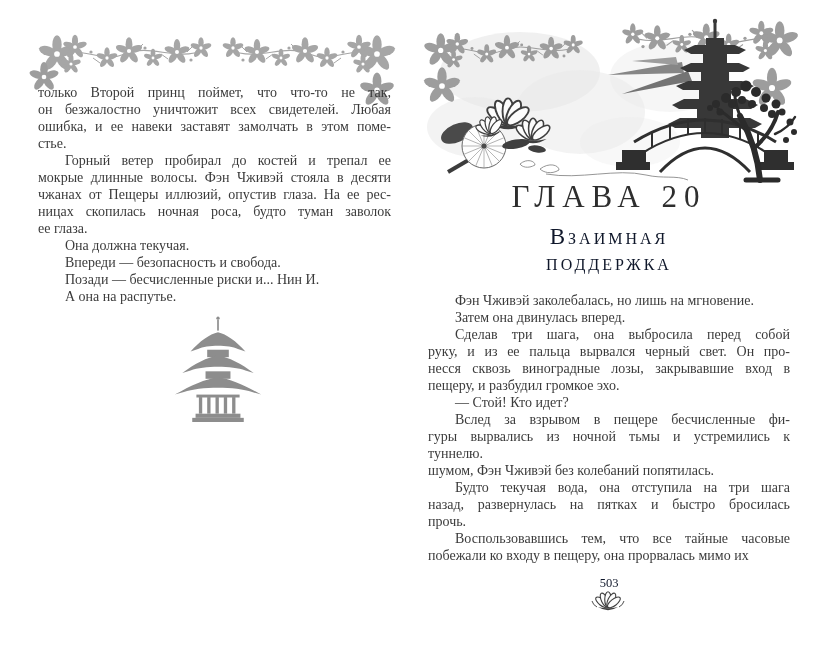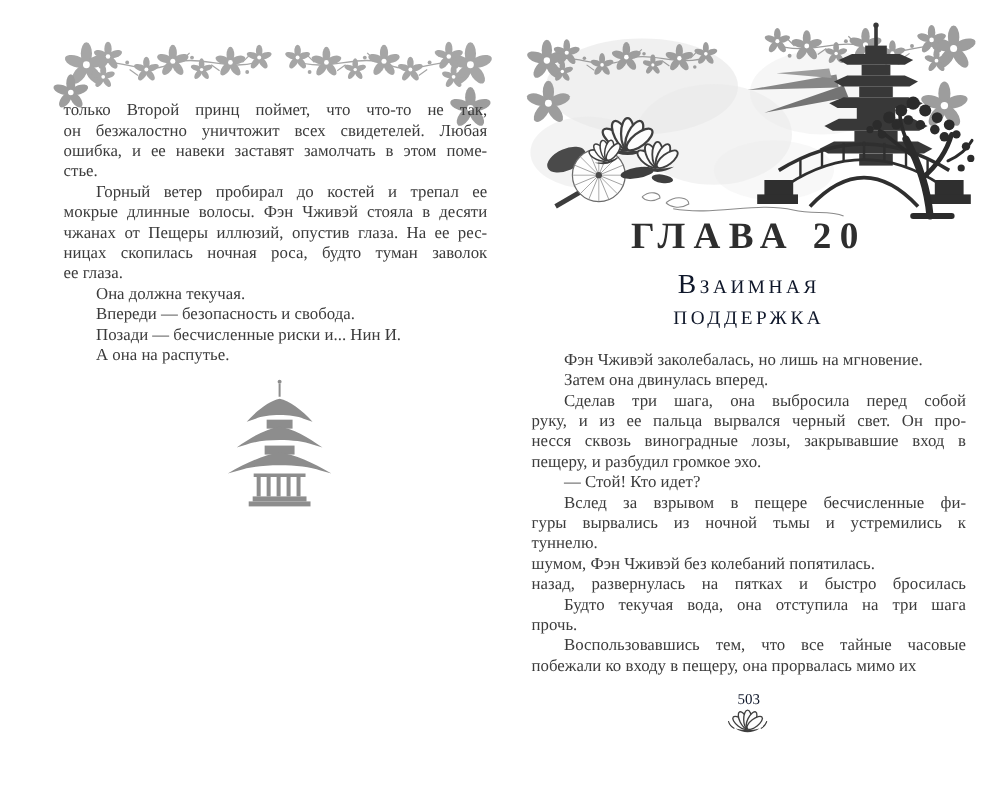--- a/index.html
+++ b/index.html
@@ -14,21 +14,21 @@
   .textcol{position:absolute;font-size:14px;line-height:17px;color:#3b3b3b;}
   #left-text{left:38px;top:84px;width:353px;}
   #right-text{left:428px;top:292px;width:362px;}
   .para{margin:0;}
   .line{text-align:justify;text-align-last:justify;white-space:normal;}
   .line.endp{text-align-last:left;}
   .line.ind{text-indent:27px;}
   
   .chapter-h{
     position:absolute;left:428px;top:177px;width:362px;margin:0;
-    text-align:center;font-size:31px;line-height:40px;font-weight:bold;
+    text-align:center;font-size:31px;line-height:40px;font-weight:normal;
     letter-spacing:7px;color:#2e2e2e;font-family:"Liberation Serif","DejaVu Serif",serif;
   }
   .chapter-sub{
     position:absolute;left:428px;top:224px;width:362px;
     text-align:center;font-variant:small-caps;font-size:23px;line-height:26px;
     letter-spacing:3px;color:#0f172a;
   }
   .pageno{
     position:absolute;left:428px;top:576px;width:362px;
     text-align:center;font-size:12.5px;color:#0f172a;
@@ -85,21 +85,21 @@
       <rect x="47" y="100" width="4" height="20"></rect>
       <rect x="57" y="100" width="4" height="20"></rect>
       <rect x="67" y="100" width="4" height="20"></rect>
       <rect x="77" y="100" width="4" height="20"></rect>
       <rect x="33" y="120" width="54" height="5"></rect>
       <rect x="29" y="125" width="62" height="5"></rect>
     </g>
   </defs>
 </svg>
 
-<div class="abs" id="spread" style="left:15px;top:0;width:708px;height:661px">
+<div class="abs" id="spread" style="left:0;top:0;width:708px;height:661px">
 
   <section class="abs" style="left:0;top:0;width:410px;height:661px">
     <svg class="orn" style="left:40px;top:32px;width:172px;height:46px;color:#a6a6a6" viewBox="0 0 172 46">
       <use href="#garland" xlink:href="#garland" transform="translate(1,2)"></use>
     </svg>
     <svg class="orn" style="left:222px;top:32px;width:172px;height:46px;color:#a6a6a6" viewBox="0 0 172 46">
       <use href="#garland" xlink:href="#garland" transform="translate(171,2) scale(-1,1)"></use>
     </svg>
     <svg class="orn" style="left:28px;top:58px;width:32px;height:34px;color:#9d9d9d" viewBox="-16 -16 32 32">
       <use href="#f5" xlink:href="#f5" transform="translate(0,2) scale(2.1)"></use>
@@ -286,22 +286,22 @@
         </div>
         <div class="para">
           <div class="line ind">Вслед за взрывом в пещере бесчисленные фи-</div>
           <div class="line">гуры вырвались из ночной тьмы и устремились к</div>
           <div class="line endp">туннелю.</div>
         </div>
         <div class="para">
           <div class="line endp">шумом, Фэн Чживэй без колебаний попятилась.</div>
         </div>
         <div class="para">
+          <div class="line ind">Будто текучая вода, она отступила на три шага</div>
           <div class="line">назад, развернулась на пятках и быстро бросилась</div>
-          <div class="line ind">Будто текучая вода, она отступила на три шага</div>
           <div class="line endp">прочь.</div>
         </div>
         <div class="para">
           <div class="line ind">Воспользовавшись тем, что все тайные часовые</div>
           <div class="line endp">побежали ко входу в пещеру, она прорвалась мимо их</div>
         </div>
       </div>
 
     <div class="pageno" style="left:18px">503</div>
 

